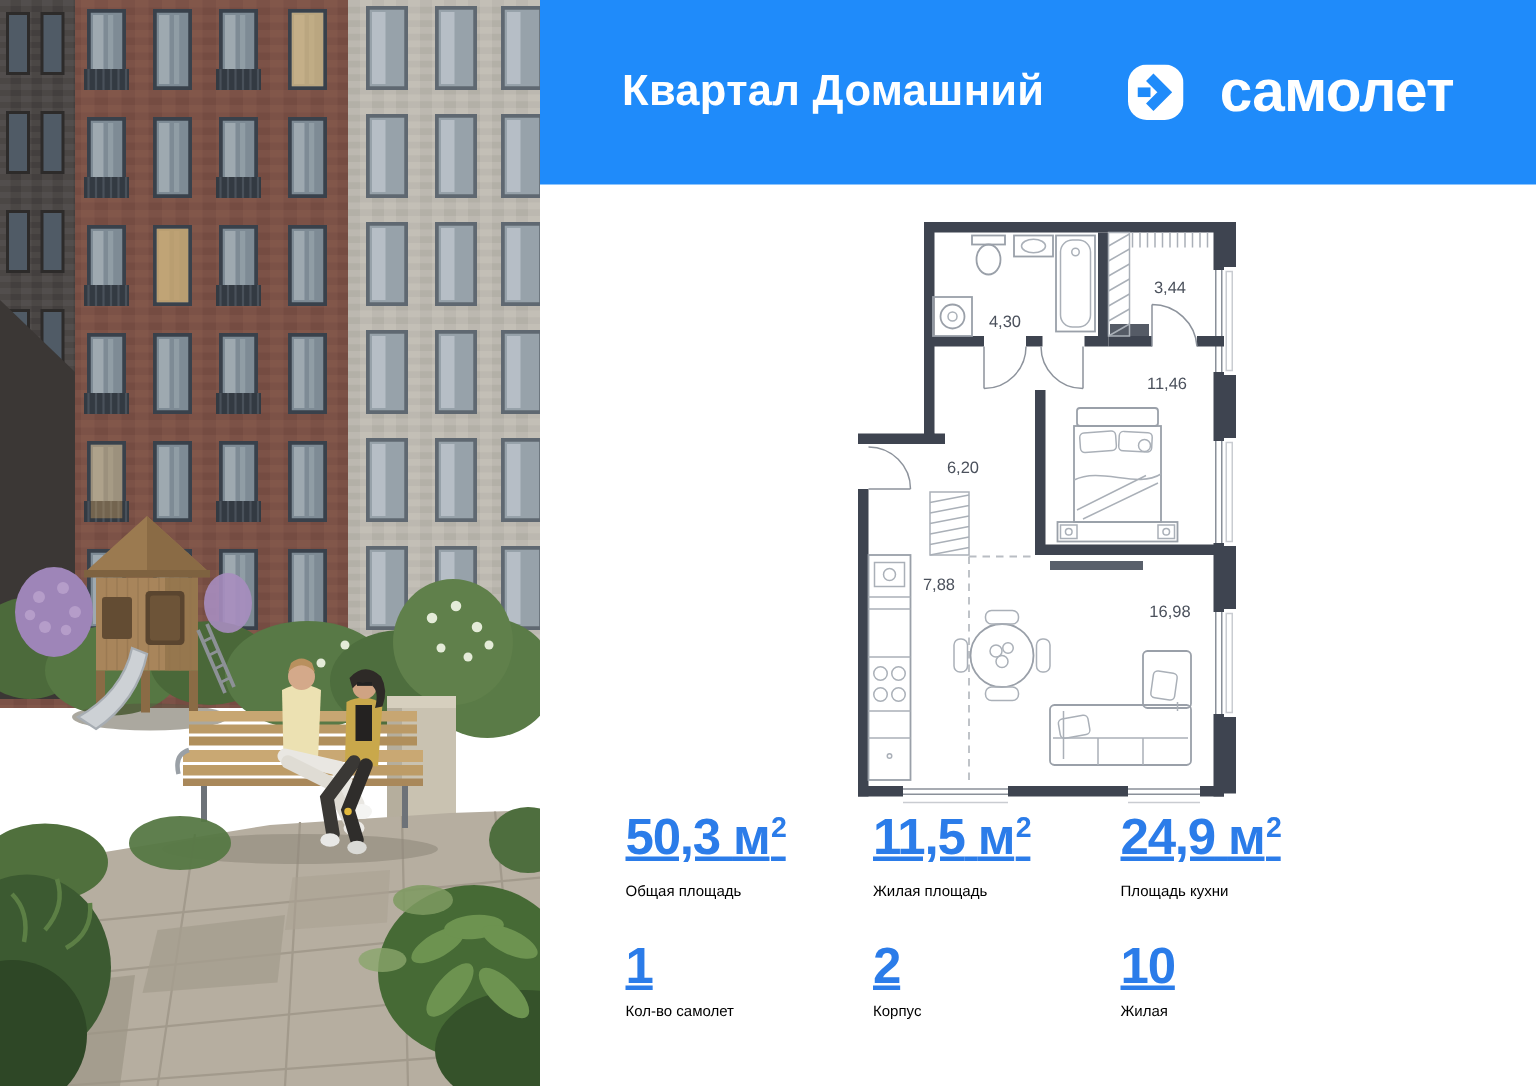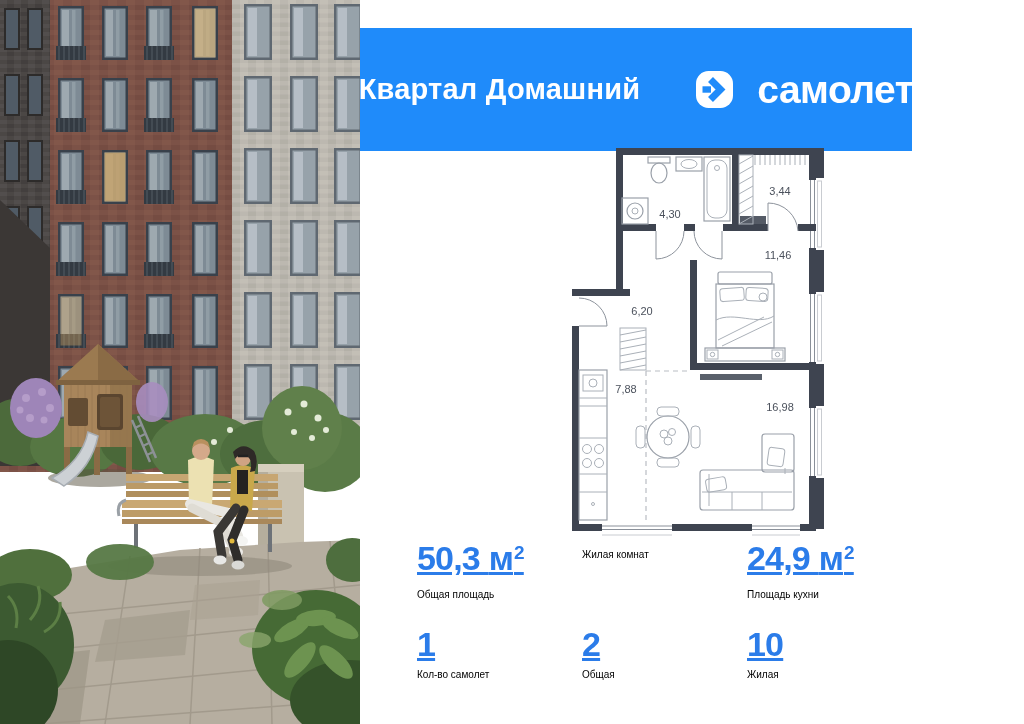--- a/index.html
+++ b/index.html
@@ -2,22 +2,22 @@
 <html><head>
 <meta charset="utf-8">
 <style>
   html,body{margin:0;padding:0;background:#ffffff;}
   .card{position:relative;width:1024px;height:724px;background:#ffffff;overflow:hidden;
         font-family:"Liberation Sans",sans-serif;}
   
   .photo{position:absolute;left:0;top:0;width:360px;height:724px;}
   .photo svg{display:block;width:360px;height:724px;}
   
-  .hdr{position:absolute;left:360px;top:0;width:552px;height:123px;background:#1f8bfa;
-       display:flex;align-items:center;justify-content:center;gap:56px;margin-top:28px;}
+  .hdr{position:absolute;left:360px;top:0;width:664px;height:123px;background:#1f8bfa;
+       display:flex;align-items:center;justify-content:center;gap:56px;}
   .hdr .title{color:#ffffff;font-size:29px;font-weight:700;letter-spacing:.2px;white-space:nowrap;}
   .logo{display:flex;align-items:center;gap:24px;}
   .logo-badge{width:37px;height:37px;}
   .logo-text{color:#ffffff;font-size:39px;font-weight:700;letter-spacing:-.5px;line-height:1;}
   
   .plan{position:absolute;left:572px;top:148px;width:252px;height:392px;}
   .plan svg{display:block;width:252px;height:392px;}
   .wall{fill:#3e4450;}
   .furn{fill:none;stroke:#9aa0a9;stroke-width:1.2;}
   .furn2{fill:none;stroke:#aab0b8;stroke-width:1;}
@@ -437,35 +437,36 @@
     </svg>
   </div>
 
   <div class="stats">
     <div class="srow">
       <div class="stat">
         <div class="num"><span>50,3</span>&nbsp;<span>м</span><span class="sup">2</span></div>
         <div class="lbl">Общая площадь</div>
       </div>
       <div class="stat">
-        <div class="lbl">Жилая комнат</div>
+        <div class="num"><span>11,5</span>&nbsp;<span>м</span><span class="sup">2</span></div>
+        <div class="lbl">Жилая площадь</div>
       </div>
       <div class="stat">
         <div class="num"><span>24,9</span>&nbsp;<span>м</span><span class="sup">2</span></div>
         <div class="lbl">Площадь кухни</div>
       </div>
     </div>
     <div class="srow">
       <div class="stat">
         <div class="num">1</div>
         <div class="lbl">Кол-во самолет</div>
       </div>
       <div class="stat">
         <div class="num">2</div>
-        <div class="lbl">Общая</div>
+        <div class="lbl">Корпус</div>
       </div>
       <div class="stat">
         <div class="num">10</div>
         <div class="lbl">Жилая</div>
       </div>
     </div>
   </div>
 
 </div>
 

